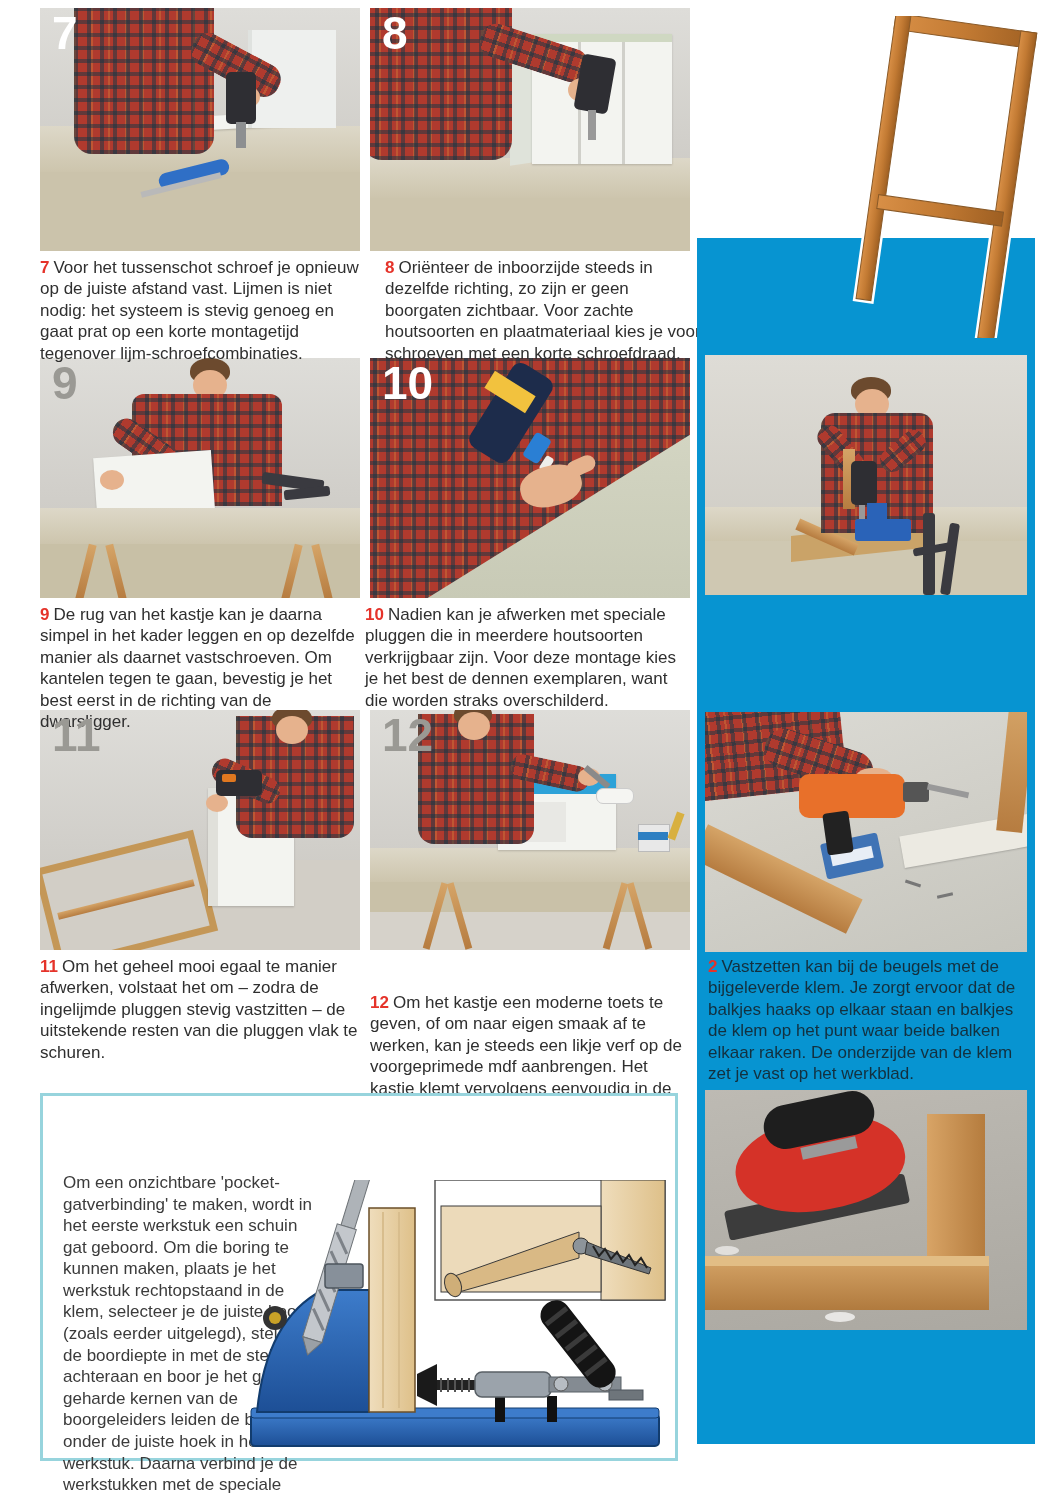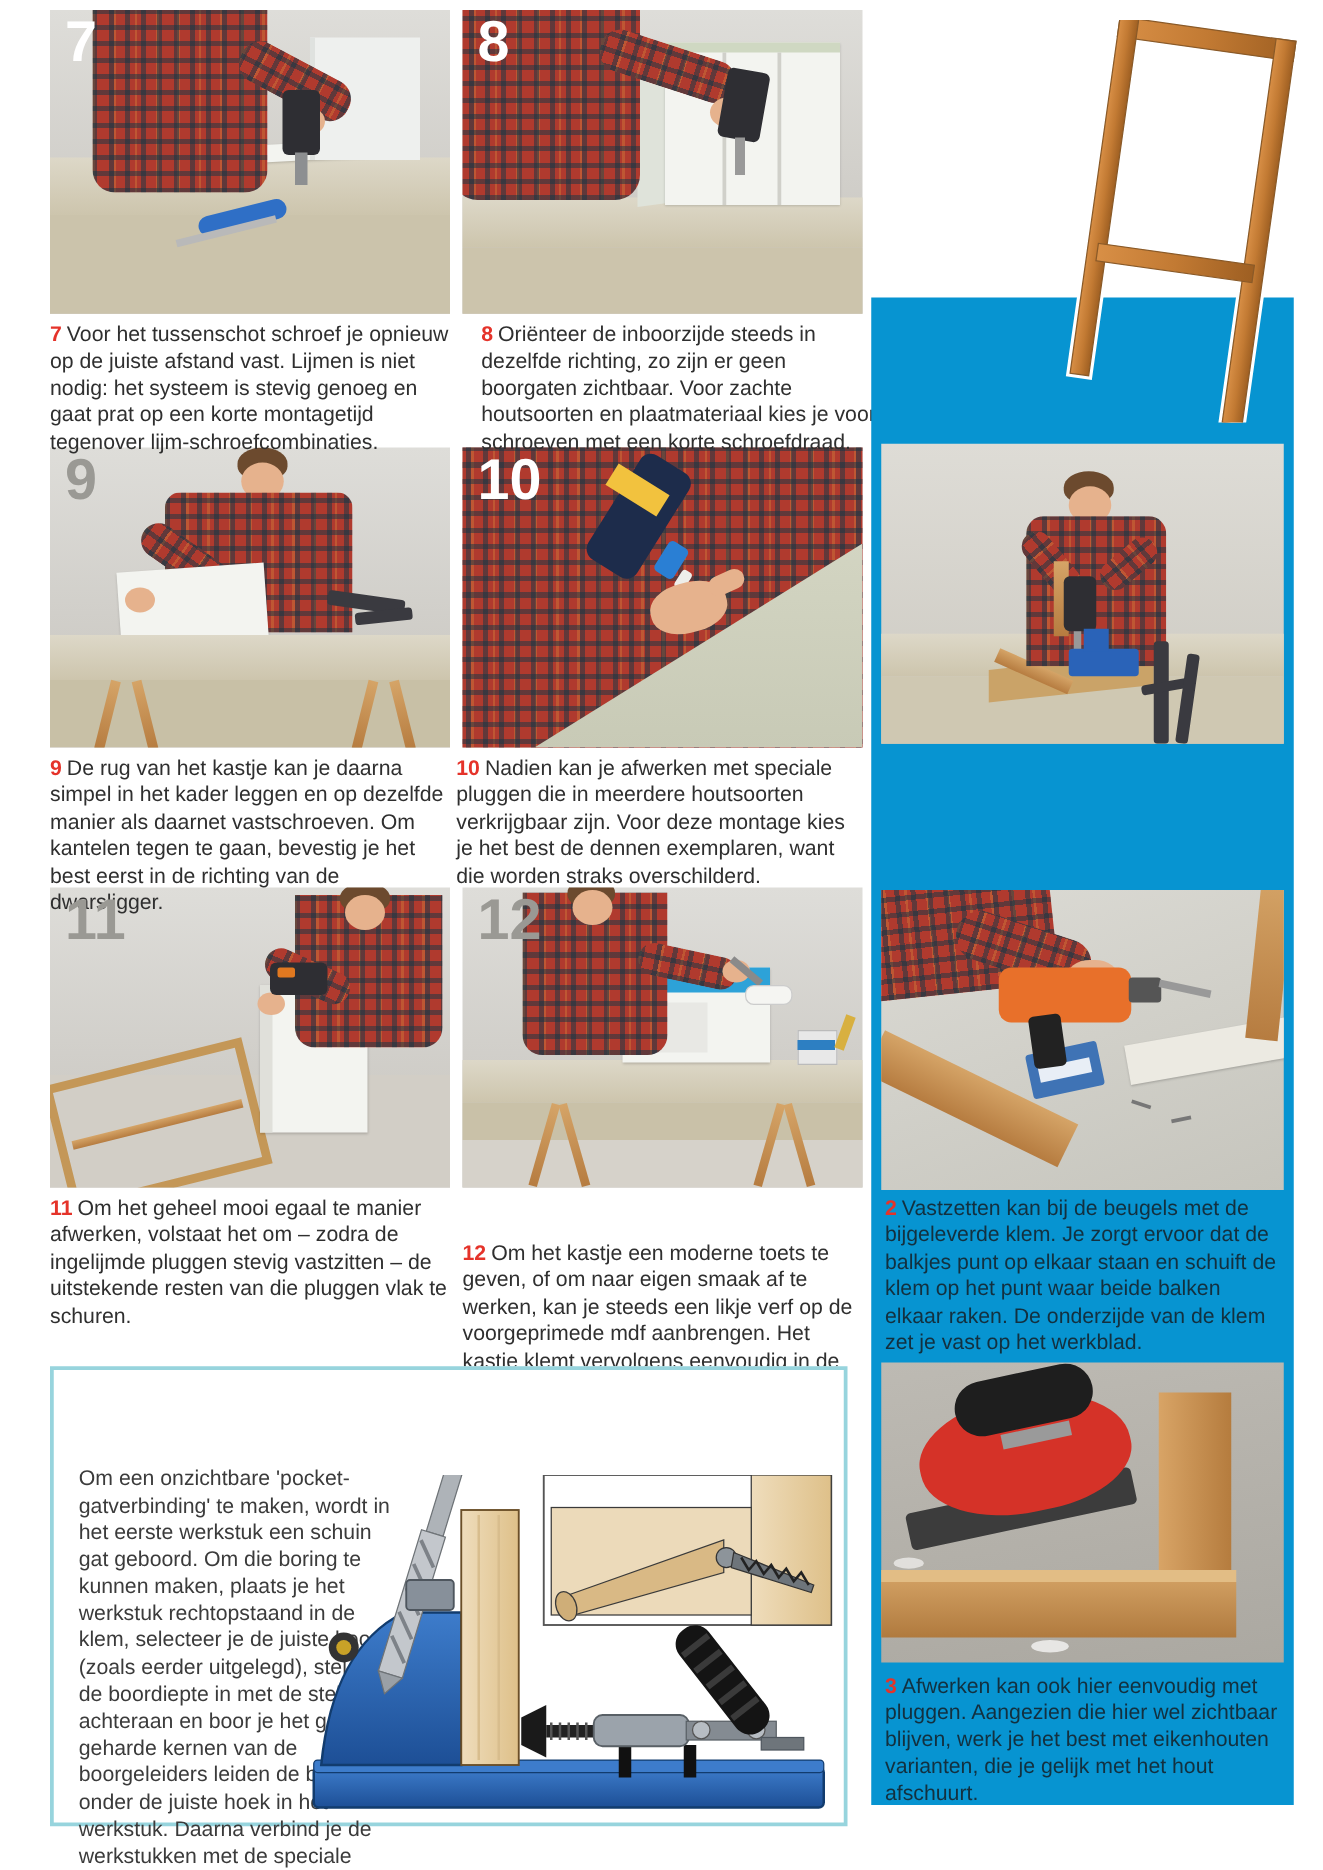--- a/index.html
+++ b/index.html
@@ -185,34 +185,33 @@
     <div class="el wood" style="left:298px;top:-12px;width:26px;height:132px;transform:rotate(6deg)"></div>
     <div class="el" style="left:118px;top:126px;width:58px;height:36px;background:#3f73b5;border-radius:3px;transform:rotate(-12deg)"></div>
     <div class="el" style="left:126px;top:138px;width:42px;height:12px;background:#e8eef6;transform:rotate(-12deg)"></div>
     <div class="el" style="left:94px;top:62px;width:106px;height:44px;background:#e8702a;border-radius:10px"></div>
     <div class="el" style="left:120px;top:100px;width:26px;height:42px;background:#222;transform:rotate(-8deg);border-radius:4px"></div>
     <div class="el" style="left:198px;top:70px;width:26px;height:20px;background:#555;border-radius:3px"></div>
     <div class="el" style="left:222px;top:76px;width:42px;height:6px;background:#999;transform:rotate(12deg)"></div>
     <div class="el" style="left:200px;top:170px;width:16px;height:3px;background:#777;transform:rotate(18deg)"></div>
     <div class="el" style="left:232px;top:182px;width:16px;height:3px;background:#777;transform:rotate(-12deg)"></div>
   </div>
-  <div class="sb-cap" style="top:718px"><span class="n">2</span><span>Vastzetten kan bij de beugels met de bijgeleverde klem. Je zorgt ervoor dat de balkjes punt op elkaar staan en schuift de klem op het punt waar beide balken elkaar raken. De onderzijde van de klem zet je vast op het werkblad.</span></div>
+  <div class="sb-cap" style="top:718px"><span class="n">2</span><span>Vastzetten kan bij de beugels met de bijgeleverde klem. Je zorgt ervoor dat de balkjes haaks op elkaar staan en balkjes de klem op het punt waar beide balken elkaar raken. De onderzijde van de klem zet je vast op het werkblad.</span></div>
 
   <div class="sb-ph" style="top:852px;background:linear-gradient(170deg,#bdbab3,#aba8a1)">
     <div class="el" style="left:28px;top:198px;width:44px;height:14px;background:#fff;opacity:.75;border-radius:50%"></div>
     <div class="el" style="left:120px;top:222px;width:30px;height:10px;background:#fff;opacity:.7;border-radius:50%"></div>
     <div class="el" style="left:10px;top:156px;width:24px;height:9px;background:#fff;opacity:.6;border-radius:50%"></div>
     <div class="el" style="left:222px;top:24px;width:58px;height:156px;background:linear-gradient(90deg,#d8a466,#b57c3e)"></div>
     <div class="el" style="left:-12px;top:166px;width:296px;height:54px;background:linear-gradient(180deg,#e2bd85 0 10px,#cf9d60 10px,#b07a3e)"></div>
     <div class="el" style="left:20px;top:102px;width:184px;height:30px;background:#3c3c3c;border-radius:4px;transform:rotate(-12deg)"></div>
     <div class="el" style="left:30px;top:26px;width:170px;height:94px;background:#d53228;border-radius:46% 54% 42% 50%;transform:rotate(-12deg)"></div>
     <div class="el" style="left:58px;top:8px;width:112px;height:44px;background:#1e1e1e;border-radius:22px;transform:rotate(-12deg)"></div>
     <div class="el" style="left:96px;top:52px;width:56px;height:12px;background:#9a9a9a;transform:rotate(-12deg)"></div>
   </div>
-  <div class="sb-cap" style="top:1100px"><span class="n">3</span><span>Afwerken kan ook hier eenvoudig met pluggen. Aangezien die hier wel zichtbaar blijven, werk je het best met eikenhouten varianten, die je gelijk met het hout afschuurt.</span></div>
 </div>
 
 <svg class="abs" style="left:852px;top:16px;width:190px;height:322px;z-index:5" viewBox="0 0 190 322">
   <defs>
     <linearGradient id="wd" x1="0" y1="0" x2="1" y2="0">
       <stop offset="0" stop-color="#d88f46"></stop>
         <stop offset="0.5" stop-color="#c27a33"></stop>
         <stop offset="1" stop-color="#9e5f22"></stop>
     </linearGradient>
   </defs>

